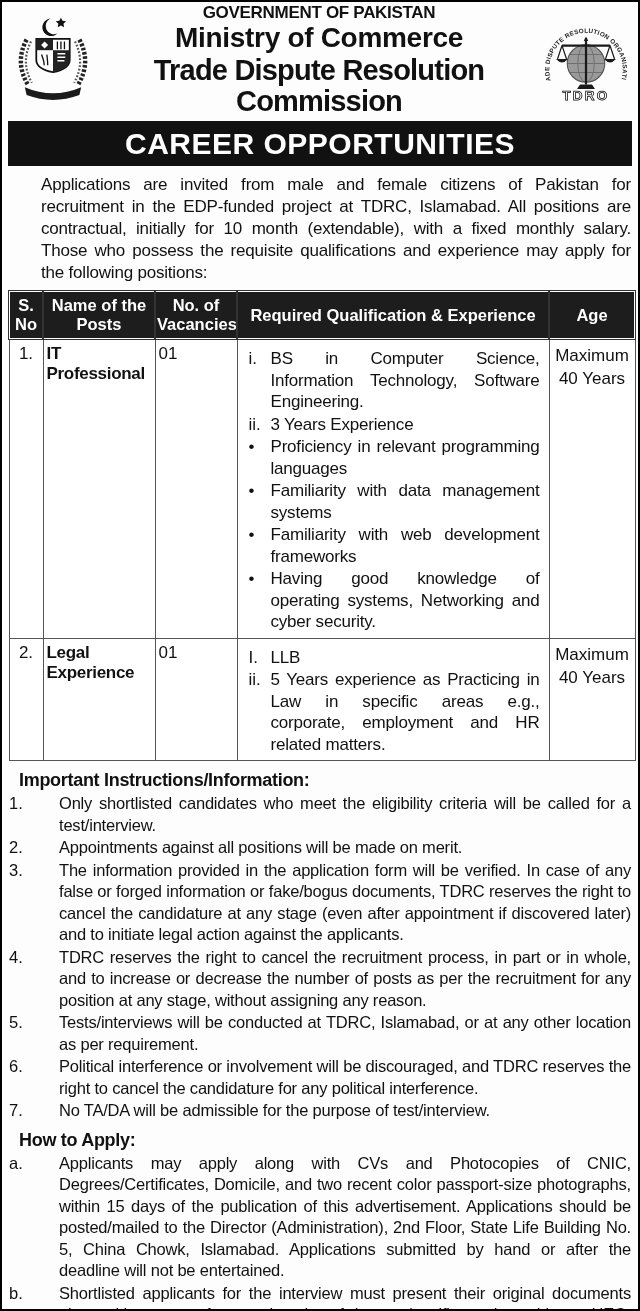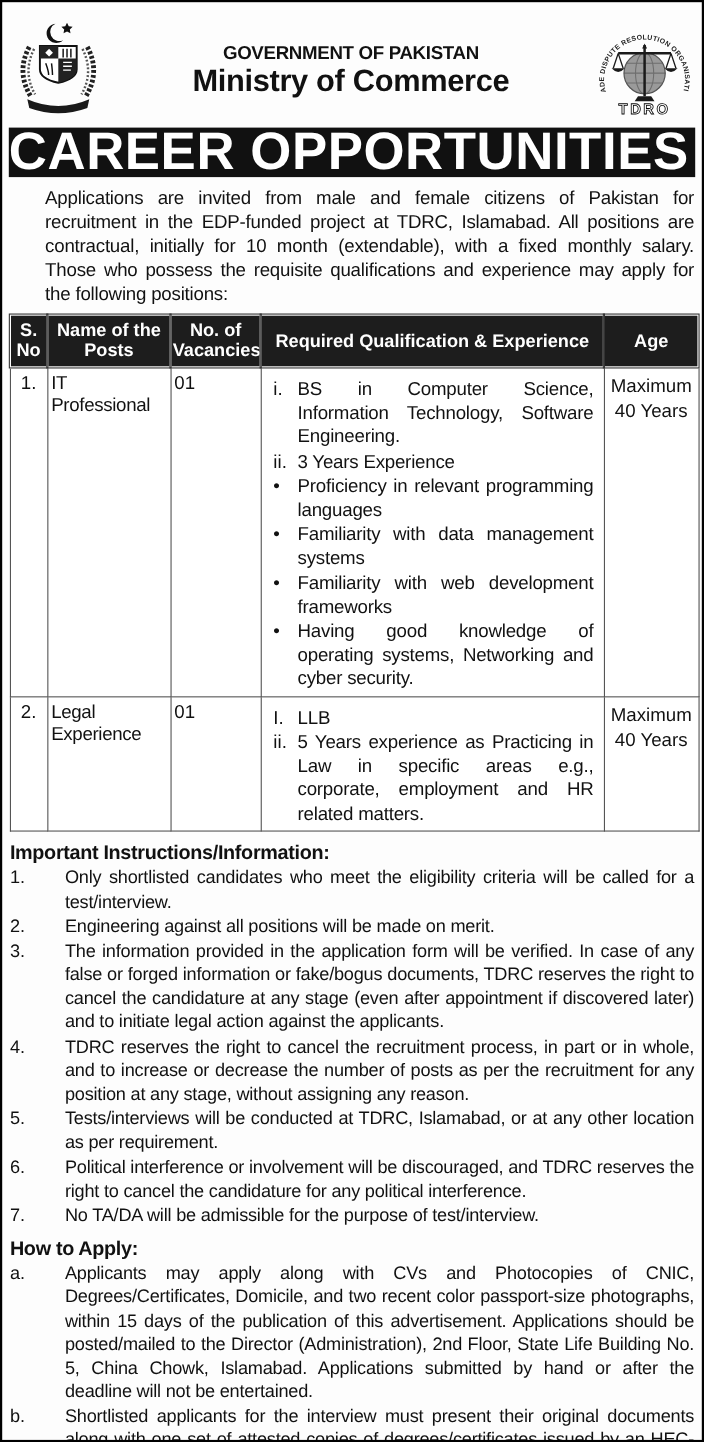--- a/index.html
+++ b/index.html
@@ -3,48 +3,48 @@
 <meta charset="utf-8">
 <style>
   html,body{margin:0;padding:0;background:#888;}
   .ad{
     width:640px;height:1311px;box-sizing:border-box;background:#fdfdfd;
     border:2px solid #000;outline:1px solid #555;
     font-family:"Liberation Sans",sans-serif;color:#111;
     display:flex;flex-direction:column;overflow:hidden;
   }
   
-  .hdr{display:flex;align-items:center;padding:15px 6px 2px;}
+  .hdr{display:flex;align-items:center;padding:2px 6px 2px;}
   .hdr .logo{flex:0 0 auto;}
   .titles{flex:1 1 auto;text-align:center;line-height:1.08;letter-spacing:-0.3px;}
   .t1{font-size:17px;font-weight:bold;}
   .t2{font-size:28px;font-weight:bold;margin-top:1px;}
   .t3{font-size:29px;font-weight:bold;margin-top:1px;letter-spacing:-0.8px;}
   
-  .banner{margin:2px 6px;background:#111;color:#fff;
-    font-weight:bold;font-size:48px;line-height:45px;height:45px;letter-spacing:0.5px;}
+  .banner{margin:2px 6px;background:#111;color:#fff;text-align:center;
+    font-weight:bold;font-size:30px;line-height:45px;height:45px;letter-spacing:0.5px;}
   
   .intro{padding:6px 7px 4px;font-size:17px;line-height:22px;text-align:justify;letter-spacing:-0.2px;margin-left:32px;}
   
   table.pos{border-collapse:collapse;margin:2px 6px;width:626px;table-layout:fixed;}
   table.pos th{background:#1d1d1d;color:#fff;font-weight:bold;font-size:16.5px;line-height:19px;
     border:2.5px solid #fff;outline:1px solid #333;padding:4px 1px;text-align:center;}
   table.pos td{border:1.5px solid #555;vertical-align:top;font-size:17px;padding:4px 3px;background:#fff;}
   .c-sno{width:34px;} .c-post{width:112px;} .c-vac{width:82px;} .c-qual{width:312px;} .c-age{width:86px;}
   td.sno{text-align:center;}
-  td.post{font-weight:normal;letter-spacing:-0.3px;padding-left:6px;}
+  td.post{font-weight:bold;letter-spacing:-0.3px;padding-left:6px;}
   td.vac{text-align:left;}
   td.age{text-align:center;padding-top:8px;line-height:23px;}
   .qlist{padding:4px 6px 0 8px;}
   .qitem{display:flex;margin-bottom:1px;}
   .qmark{flex:0 0 22px;line-height:21.5px;}
   .qtext{flex:1 1 auto;text-align:justify;line-height:21.5px;letter-spacing:-0.2px;}
   tr.r1 td{height:238px;} tr.r2 td{height:96px;}
   
-  .sec-h{font-weight:bold;font-size:18px;padding:7px 7px 2px;letter-spacing:-0.3px;}
+  .sec-h{font-weight:bold;font-size:18px;padding:7px 7px 2px;letter-spacing:-0.3px;margin-left:10px;}
   .nlist{padding:0 7px;}
   .nitem{display:flex;margin-bottom:1px;}
   .nmark{flex:0 0 30px;line-height:21.5px;font-size:16.5px;}
   .ntext{flex:1 1 auto;text-align:justify;font-size:16.5px;line-height:21.5px;letter-spacing:-0.2px;margin-left:20px;}
 </style>
 </head>
 <body>
 
 <div class="ad">
 
@@ -63,20 +63,21 @@
         <path d="M40.5 30 l4 4 -4 4 -4 -4 z" fill="#fff"></path>
         <path d="M55 44 h9 M55 48 h9 M55 52 h8" stroke="#fff" stroke-width="1.5"></path>
         <path d="M55 30 v9 M59 30 v9 M63 30 v9" stroke="#111" stroke-width="1.5"></path>
         <path d="M37 45 q3 8 3 12 M43 45 q1 8 1 12" stroke="#111" stroke-width="1.5" fill="none"></path>
         <path d="M18 82 Q50 96 82 82 L80 91 Q50 102 20 91 Z" fill="#1a1a1a"></path>
       </svg>
     </span>
     <div class="titles">
       <div class="t1">GOVERNMENT OF PAKISTAN</div>
       <div class="t2">Ministry of Commerce</div>
+      <div class="t3">Trade Dispute Resolution Commission</div>
     </div>
     <span class="logo">
       <svg viewBox="0 0 120 120" width="92" height="90">
         <defs>
             <path id="tdroArc" d="M 13 88 A 49 49 0 1 1 107 88"></path>
           </defs>
         <text font-size="8.4" font-weight="bold" fill="#222" letter-spacing="0.4">
           <textPath href="#tdroArc" startOffset="50%" text-anchor="middle">TRADE DISPUTE RESOLUTION ORGANISATION</textPath>
         </text>
         <circle cx="60" cy="66" r="25" fill="#9a9a9a"></circle>
@@ -172,21 +173,21 @@
     </table>
 
   <div class="sec-h">Important Instructions/Information:</div>
   <div class="nlist">
     <div class="nitem">
         <span class="nmark">1.</span>
         <span class="ntext">Only shortlisted candidates who meet the eligibility criteria will be called for a test/interview.</span>
       </div>
     <div class="nitem">
         <span class="nmark">2.</span>
-        <span class="ntext">Engineering against all positions will be made on merit.</span>
+        <span class="ntext">Appointments against all positions will be made on merit.</span>
       </div>
     <div class="nitem">
         <span class="nmark">3.</span>
         <span class="ntext">The information provided in the application form will be verified. In case of any false or forged information or fake/bogus documents, TDRC reserves the right to cancel the candidature at any stage (even after appointment if discovered later) and to initiate legal action against the applicants.</span>
       </div>
     <div class="nitem">
         <span class="nmark">4.</span>
         <span class="ntext">TDRC reserves the right to cancel the recruitment process, in part or in whole, and to increase or decrease the number of posts as per the recruitment for any position at any stage, without assigning any reason.</span>
       </div>
     <div class="nitem">

